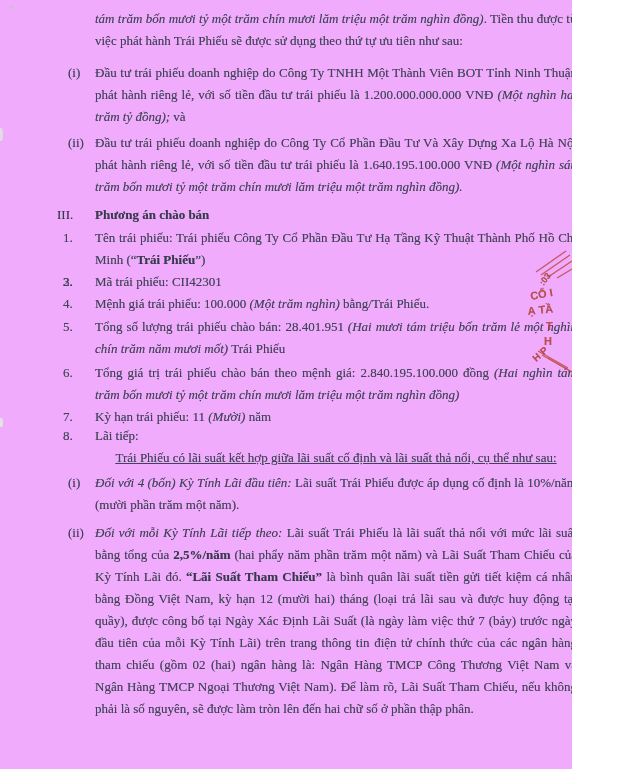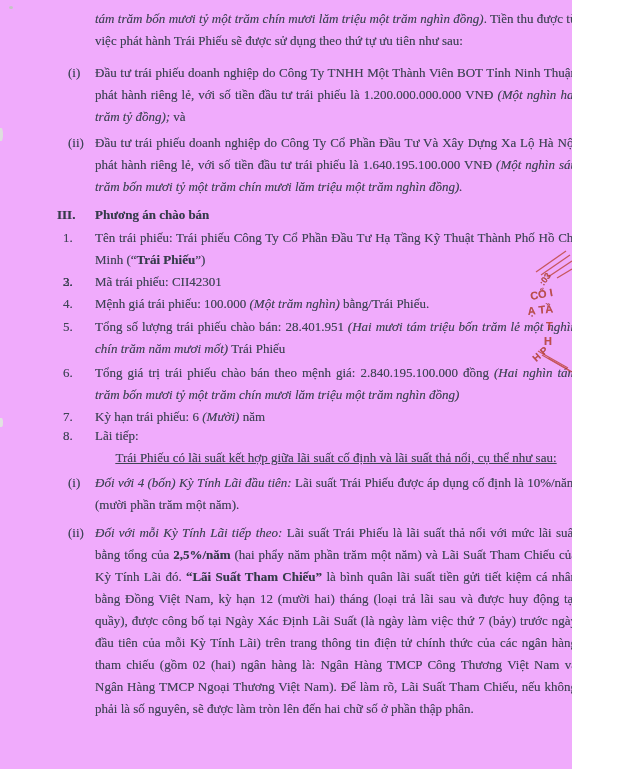--- a/index.html
+++ b/index.html
@@ -10,21 +10,21 @@
     overflow:hidden;
     font-family:"Liberation Serif","DejaVu Serif",serif;
     font-size:13px;
     line-height:22px;
     color:#3f4456;
     text-shadow:0 0 .6px rgba(63,68,86,.5);
   }
   .content{padding-top:8px;}
   .row{position:relative;margin-left:95px;width:482px;text-align:justify;}
   .mk{position:absolute;top:0;}
-  .mk-roman{left:-38px;font-weight:bold;color:#353b4b;}
+  .mk-roman{left:-38px;font-weight:normal;color:#353b4b;}
   .mk-num{left:-32px;}
   .mk-par{left:-27px;}
   .b{font-weight:bold;color:#353b4b;}
   .it{font-style:italic;}
   .ul{}
   .sec{font-weight:bold;color:#353b4b;}
   .nowrap{white-space:nowrap;text-align:center;text-decoration:underline;}
   .mt1{margin-top:1px}.mt2{margin-top:2px}.mt3{margin-top:3px}
   .mt4{margin-top:4px}.mt6{margin-top:6px}.mt10{margin-top:10px}
   .mtn3{margin-top:-3px}
@@ -76,21 +76,21 @@
 
     <div class="row mt1">
       <span class="mk mk-num">5.</span><span>Tổng số lượng trái phiếu chào bán: 28.401.951 </span><span class="it">(Hai mươi tám triệu bốn trăm lẻ một nghìn chín trăm năm mươi mốt)</span><span> Trái Phiếu</span>
     </div>
 
     <div class="row mt2">
       <span class="mk mk-num">6.</span><span>Tổng giá trị trái phiếu chào bán theo mệnh giá: 2.840.195.100.000 đồng </span><span class="it">(Hai nghìn tám trăm bốn mươi tỷ một trăm chín mươi lăm triệu một trăm nghìn đồng)</span><span></span>
     </div>
 
     <div class="row">
-      <span class="mk mk-num">7.</span><span>Kỳ hạn trái phiếu: 6 </span><span class="it">(Mười)</span><span> năm</span>
+      <span class="mk mk-num">7.</span><span>Kỳ hạn trái phiếu: 11 </span><span class="it">(Mười)</span><span> năm</span>
     </div>
 
     <div class="row mtn3">
       <span class="mk mk-num">8.</span><span>Lãi tiếp:</span>
     </div>
 
     <div class="row nowrap"><span>Trái Phiếu có lãi suất kết hợp giữa lãi suất cố định và lãi suất thả nổi, cụ thể như sau:</span></div>
 
     <div class="row mt3">
       <span class="mk mk-par">(i)</span><span class="it ul">Đối với 4 (bốn) Kỳ Tính Lãi đầu tiên:</span><span> Lãi suất Trái Phiếu được áp dụng cố định là 10%/năm (mười phần trăm một năm).</span><span class="b"></span><span></span><span class="b"></span><span></span>

